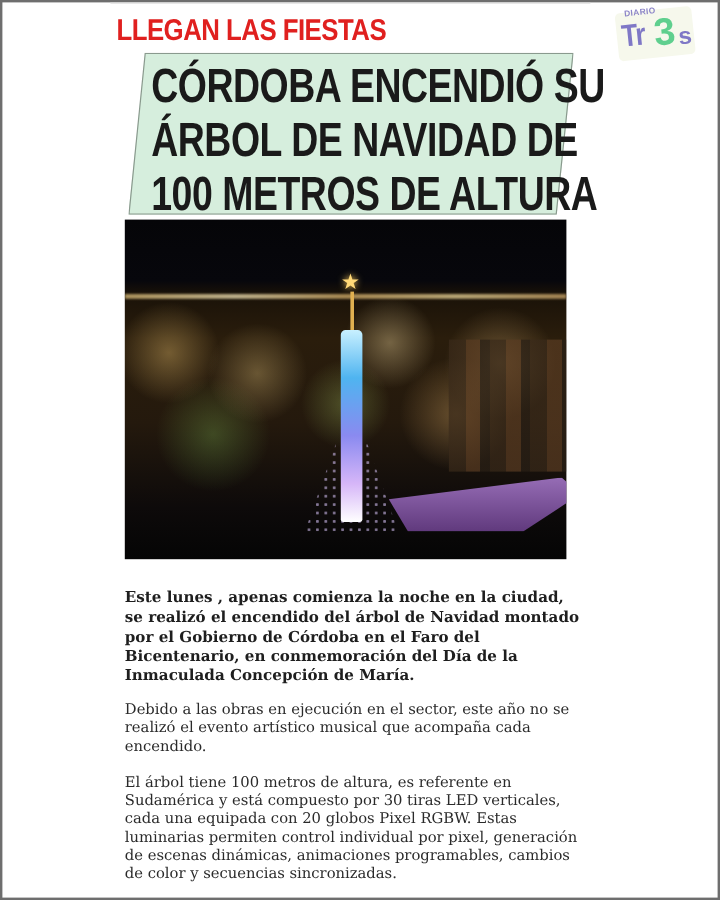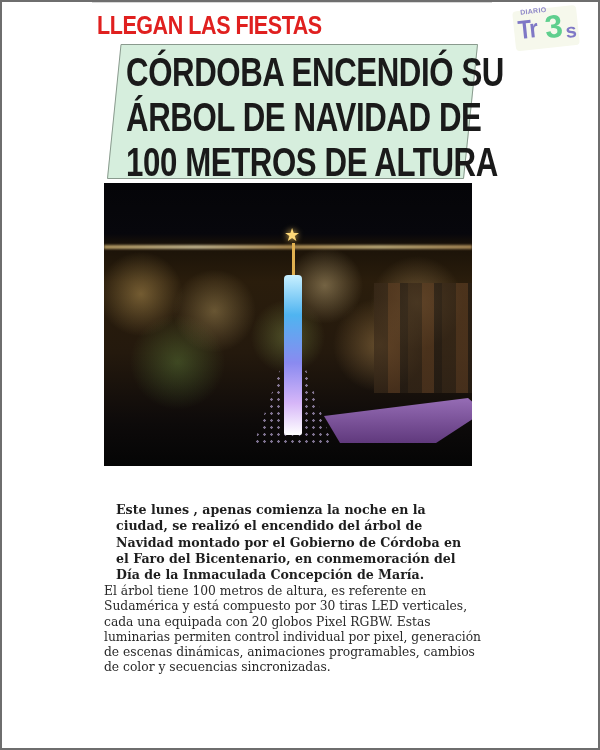--- a/index.html
+++ b/index.html
@@ -119,21 +119,21 @@
     .photo .buildings {
       position: absolute; left: 270px; top: 100px; width: 98px; height: 110px;
       background: repeating-linear-gradient(90deg, #3a2a1a 0 14px, #5a3c22 14px 26px, #2a2016 26px 34px);
       opacity: 0.7;
     }
     .lead {
       position: absolute; left: 104px; top: 490px; width: 380px;
       font-family: "DejaVu Serif", serif; font-weight: bold;
       font-size: 12.6px; line-height: 16.3px; color: #1e1e1e;
     }
-    .lead p { margin: 12px; }
+    .lead p { margin: 0; }
     .body-text {
       position: absolute; left: 104px; top: 584px; width: 385px;
       font-family: "DejaVu Serif", serif;
       font-size: 12.3px; line-height: 15.3px; color: #2a2a2a;
     }
     .body-text p { margin: 0 0 15px 0; }
   </style>
 </head>
 <body>
 
@@ -169,14 +169,15 @@
   <div class="spire"></div>
   <div class="star">★</div>
   <div class="roof"></div>
 </div>
 
 <div class="lead">
   <p>Este lunes , apenas comienza la noche en la ciudad, se realizó el encendido del árbol de Navidad montado por el Gobierno de Córdoba en el Faro del Bicentenario, en conmemoración del Día de la Inmaculada Concepción de María.</p>
 </div>
 
 <div class="body-text">
+  <p>Debido a las obras en ejecución en el sector, este año no se realizó el evento artístico musical que acompaña cada encendido.</p>
   <p>El árbol tiene 100 metros de altura, es referente en Sudamérica y está compuesto por 30 tiras LED verticales, cada una equipada con 20 globos Pixel RGBW. Estas luminarias permiten control individual por pixel, generación de escenas dinámicas, animaciones programables, cambios de color y secuencias sincronizadas.</p>
 </div>
 
 </body></html>

